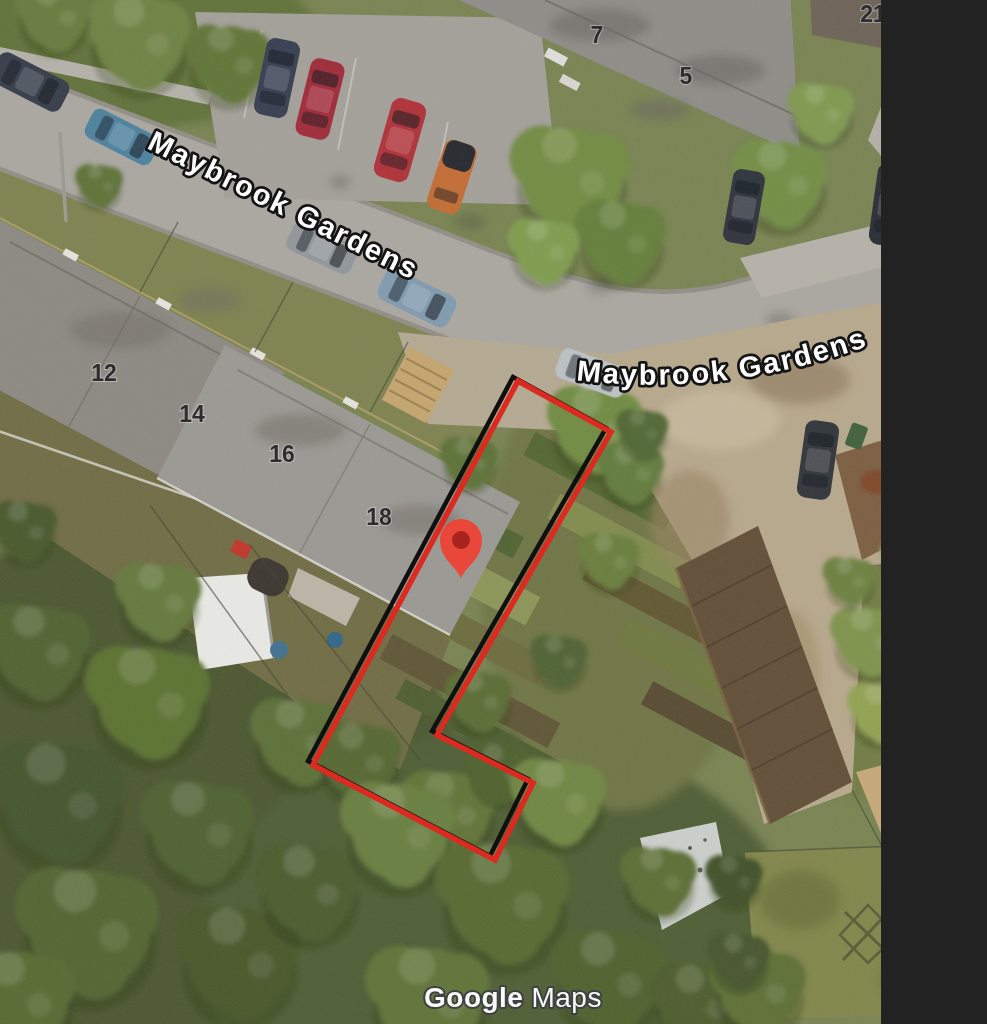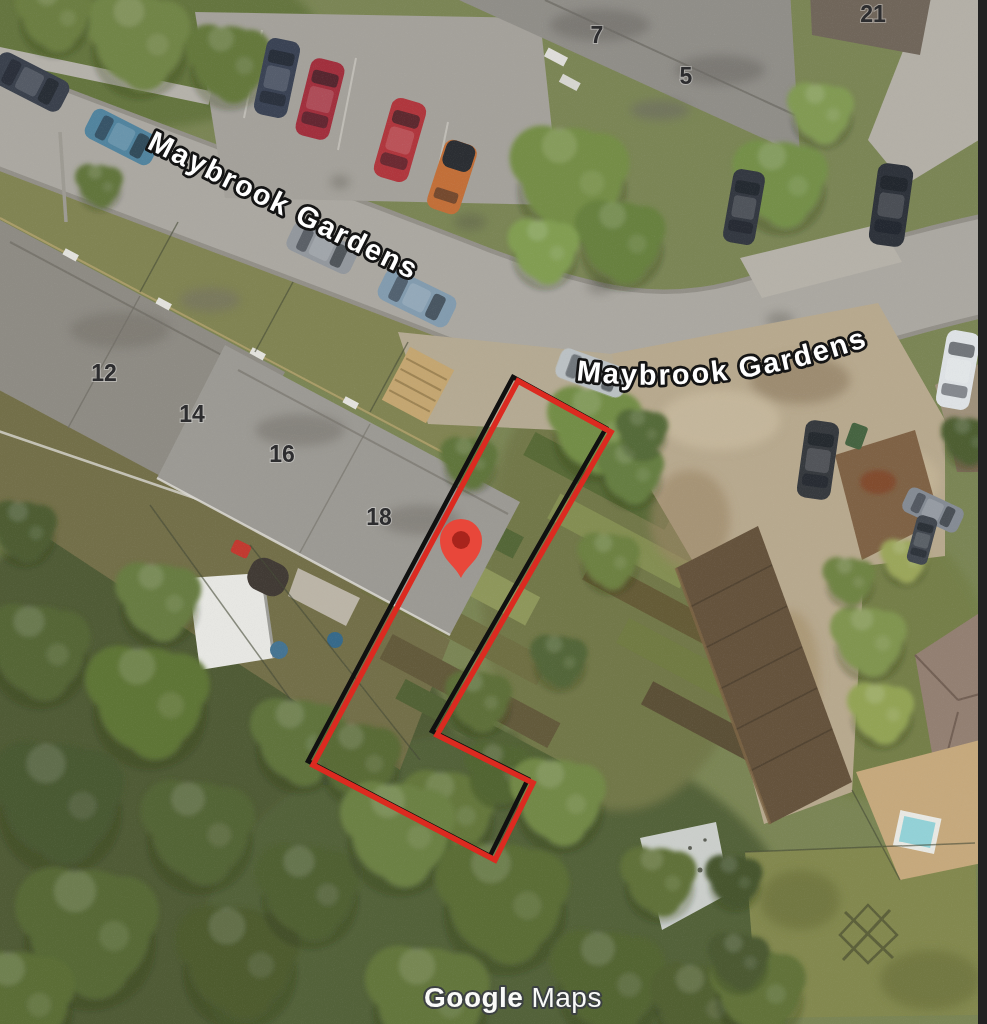--- a/index.html
+++ b/index.html
@@ -1,16 +1,16 @@
 <!DOCTYPE html>
 <html><head>
 <meta charset="utf-8">
 <style>
   html,body{margin:0;padding:0;background:#222;}
-  #stage{position:relative;width:978px;height:1024px;overflow:hidden;background:#f9a8d4;text-align:center;}
+  #stage{position:relative;width:881px;height:1024px;overflow:hidden;background:#f9a8d4;text-align:center;}
   svg{display:block;}
   text{font-family:"Liberation Sans","DejaVu Sans",sans-serif;}
   .street-label{font-size:29px;font-weight:bold;fill:#ffffff;stroke:#141414;stroke-width:5.5px;
     paint-order:stroke;stroke-linejoin:round;letter-spacing:2.2px;}
   .house-number{font-size:23px;font-weight:700;fill:#2d2d2f;stroke:rgba(255,255,255,.35);
     stroke-width:2px;paint-order:stroke;text-anchor:middle;}
   .watermark{font-size:28px;fill:#ffffff;stroke:#3c4043;stroke-width:4px;paint-order:stroke;
     stroke-linejoin:round;opacity:.97;}
   .wm-bold{font-weight:bold;letter-spacing:.5px;}
   .wm-reg{font-weight:normal;letter-spacing:.5px;}

